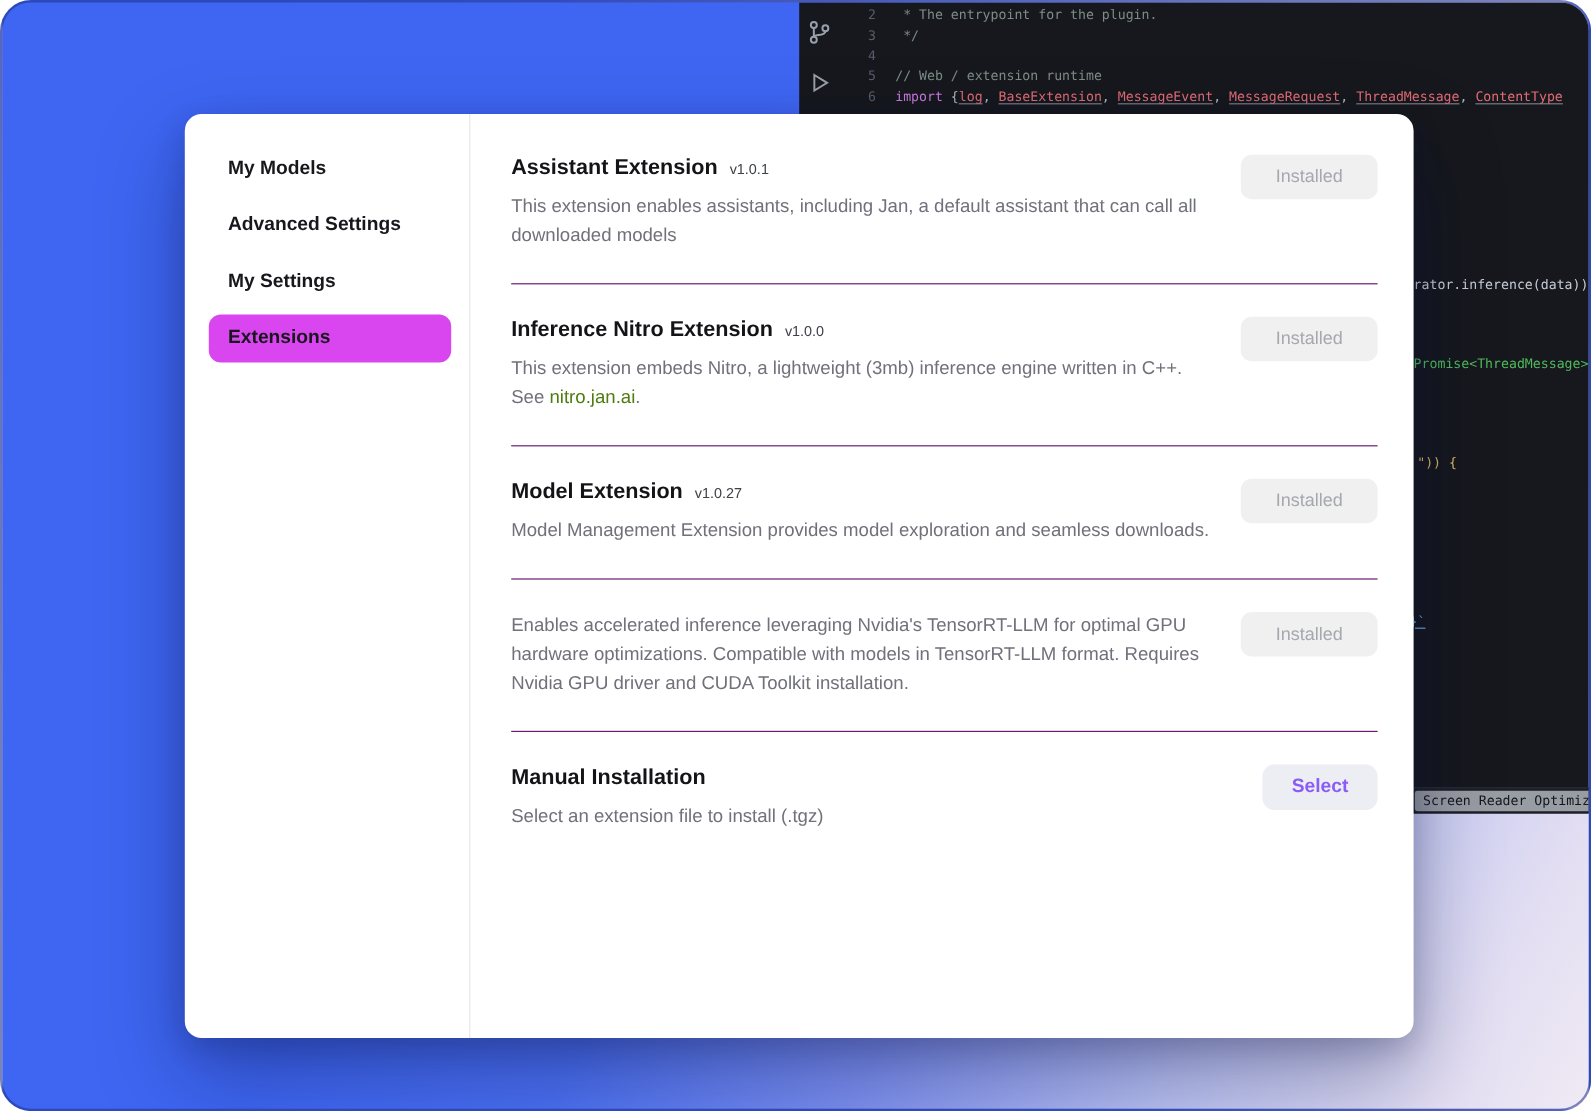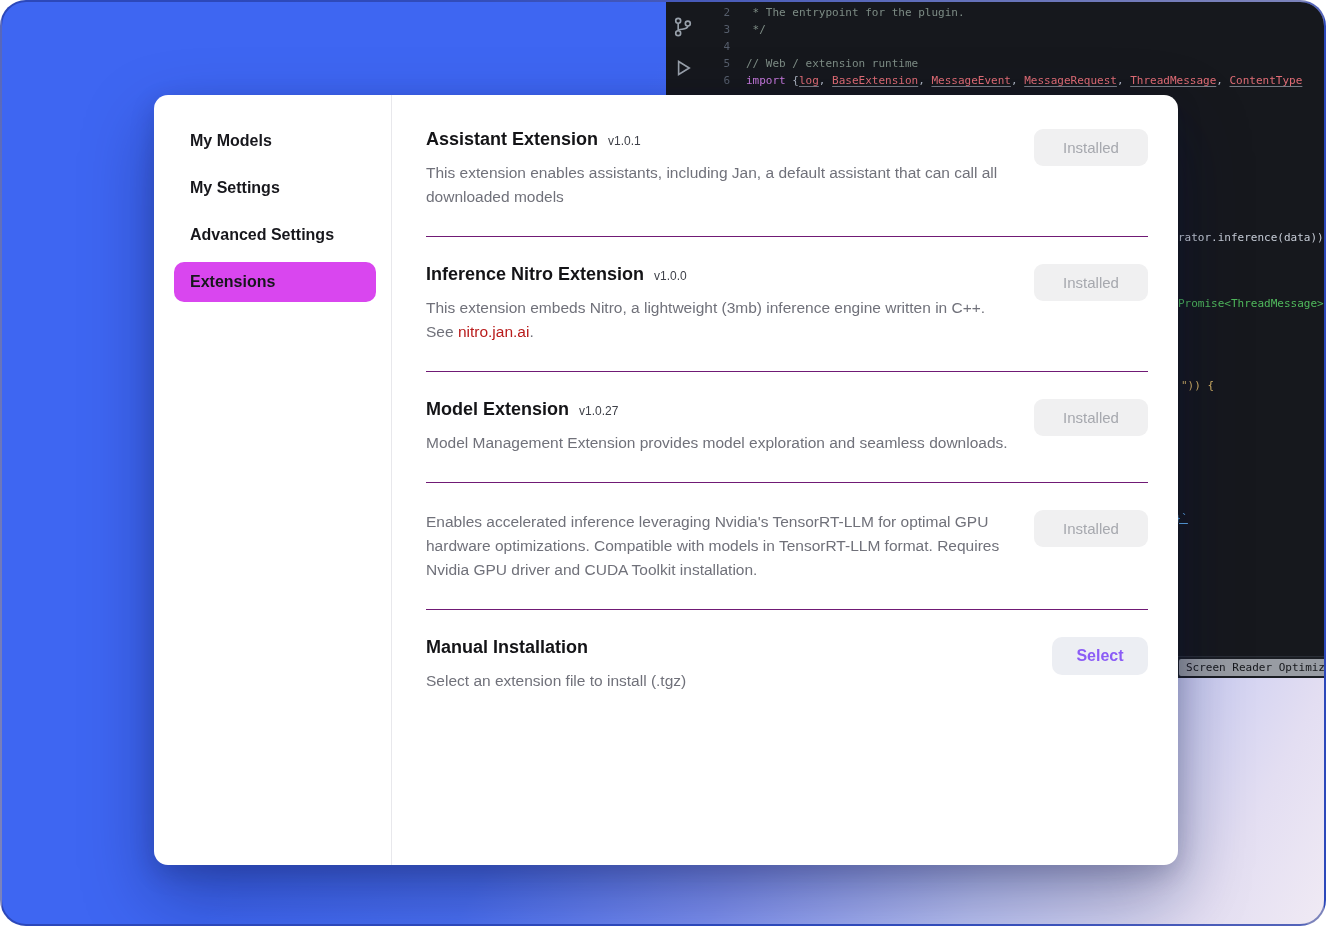--- a/index.html
+++ b/index.html
@@ -51,21 +51,21 @@
   .side-item.active { background:#d946ef; }
 
   .content { flex:1; padding:0 30px 0 34px; }
   .section { display:flex; align-items:flex-start; padding:27px 0; }
   .section.first { padding-top:34px; }
   .section + .section { border-top:1px solid #701a75; }
   .section-text { flex:1; padding-right:22px; }
   .ext-title { font-size:18px; font-weight:700; color:#141417; margin-bottom:11px; }
   .version { font-weight:400; font-size:12px; color:#3f4149; margin-left:10px; }
   .desc { font-size:15.5px; line-height:1.55; color:#70717a; max-width:590px; }
-  .desc a { color:#b91c1c; text-decoration:none; cursor:pointer; }
+  .desc a { color:#4d7c0f; text-decoration:none; cursor:pointer; }
   .btn-installed {
     background:#f0f0f1; color:#a6a8ae; font-family:inherit;
     font-size:15px; font-weight:500; padding:10px 0; width:114px; text-align:center;
     border:none; border-radius:9px; cursor:default; flex:none;
   }
   .btn-select {
     background:#eceef3; color:#8b5cf6; font-family:inherit;
     font-size:16px; font-weight:700; padding:10px 0; width:96px; text-align:center;
     border:none; border-radius:10px; cursor:pointer; flex:none;
   }
@@ -107,22 +107,22 @@
     <div class="statusbar">
       <span>go</span>
       <span class="sb-chip">Screen Reader Optimiz</span>
     </div>
   </div>
 
   <div class="modal">
 
     <aside class="sidebar">
       <div class="side-item">My Models</div>
+      <div class="side-item">Advanced Settings</div>
       <div class="side-item">My Settings</div>
-      <div class="side-item">Advanced Settings</div>
       <div class="side-item active">Extensions</div>
     </aside>
 
     <main class="content">
 
       <div class="section first">
         <div class="section-text">
           <div class="ext-title"><span>Assistant Extension</span><span class="version">v1.0.1</span></div>
           <div class="desc">This extension enables assistants, including Jan, a default assistant that can call all downloaded models</div>
         </div>

